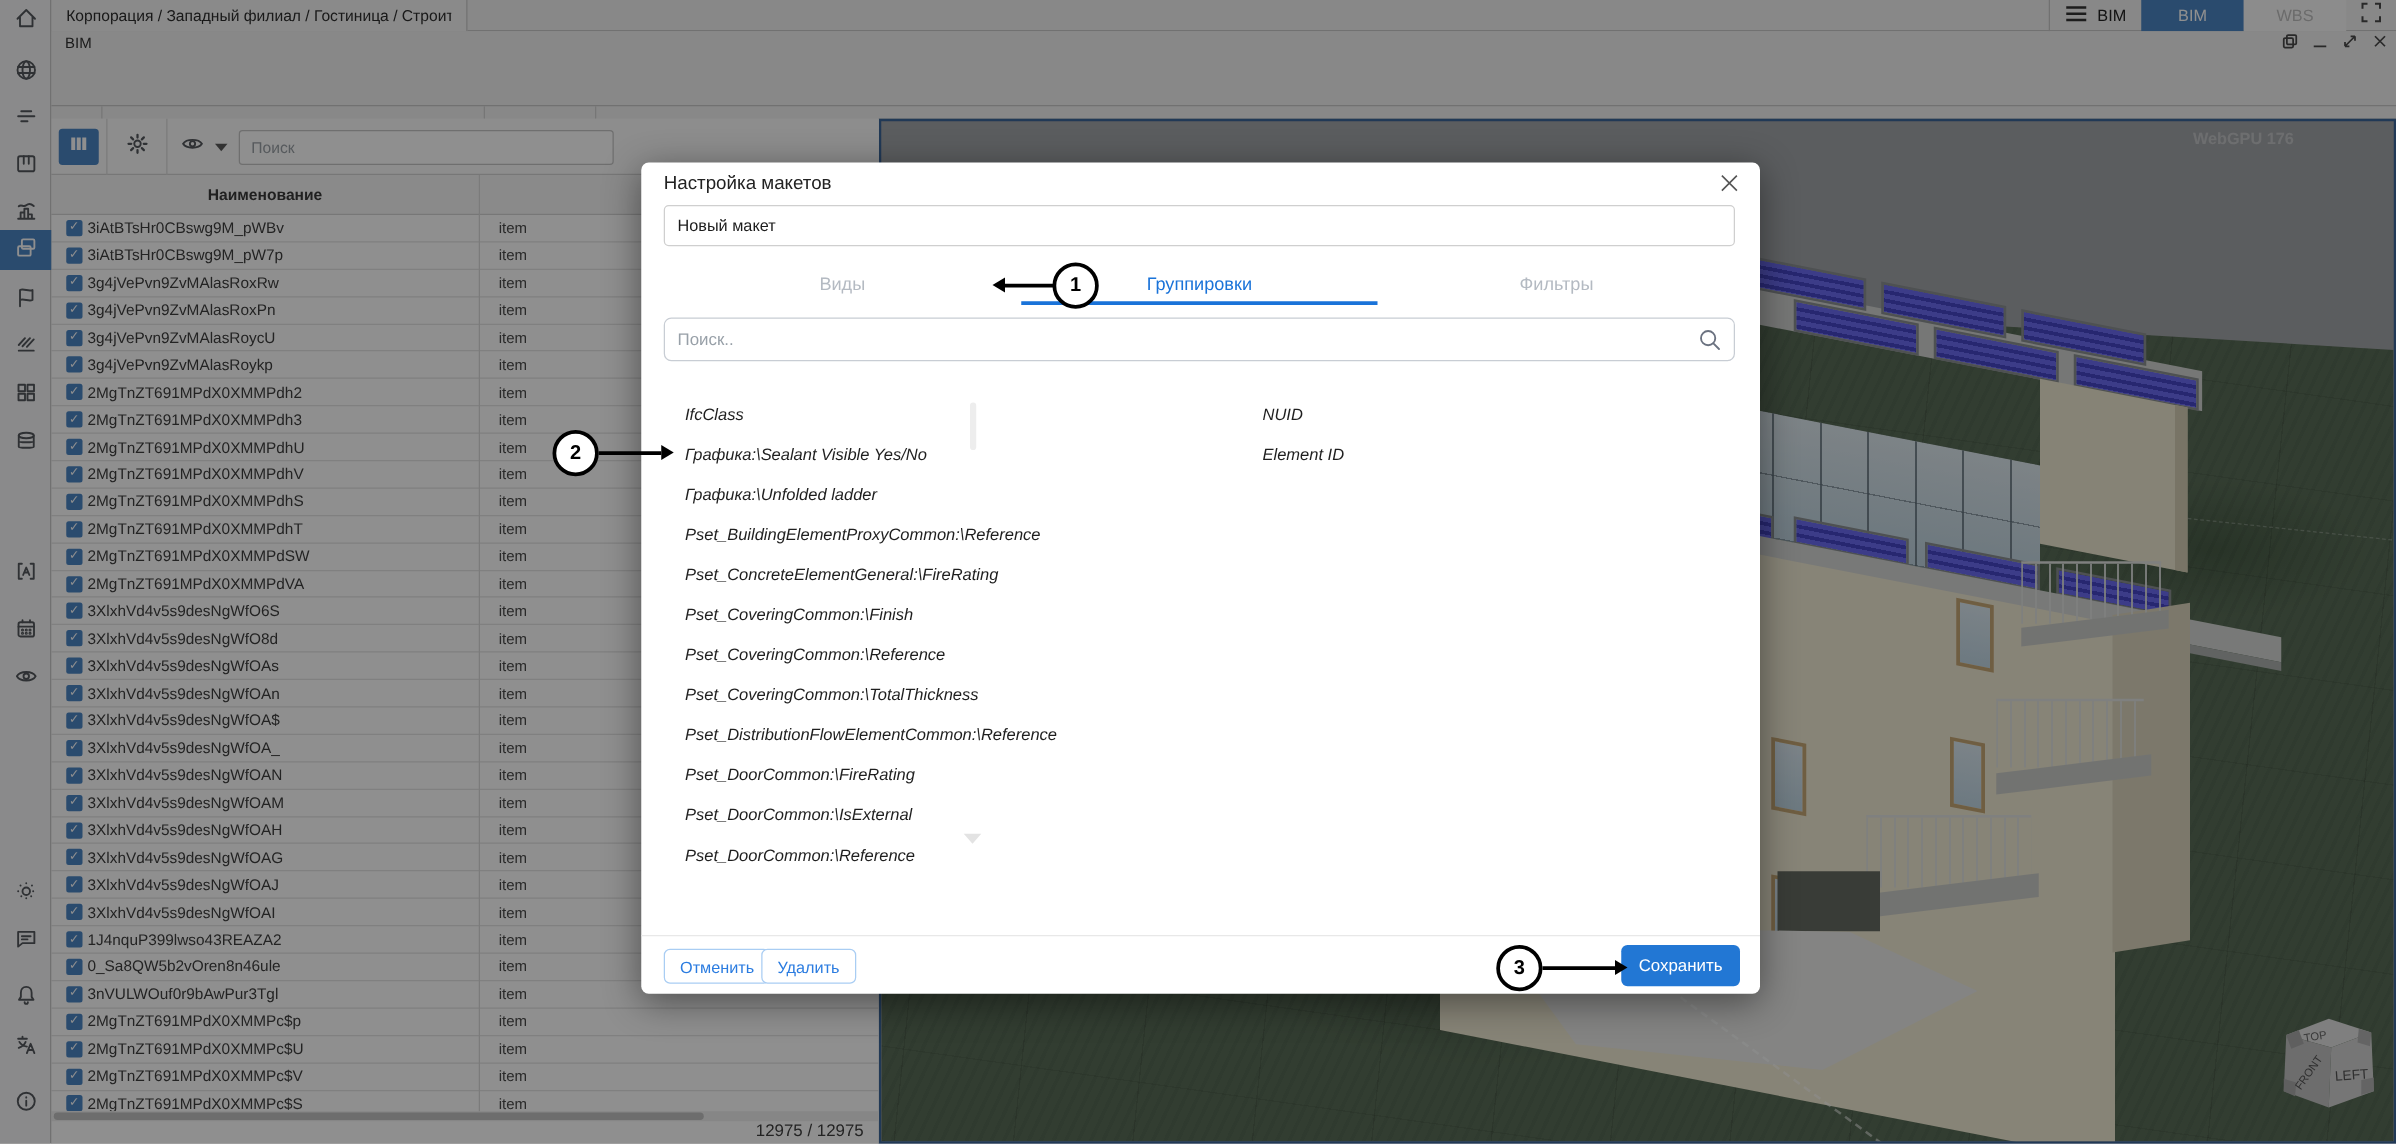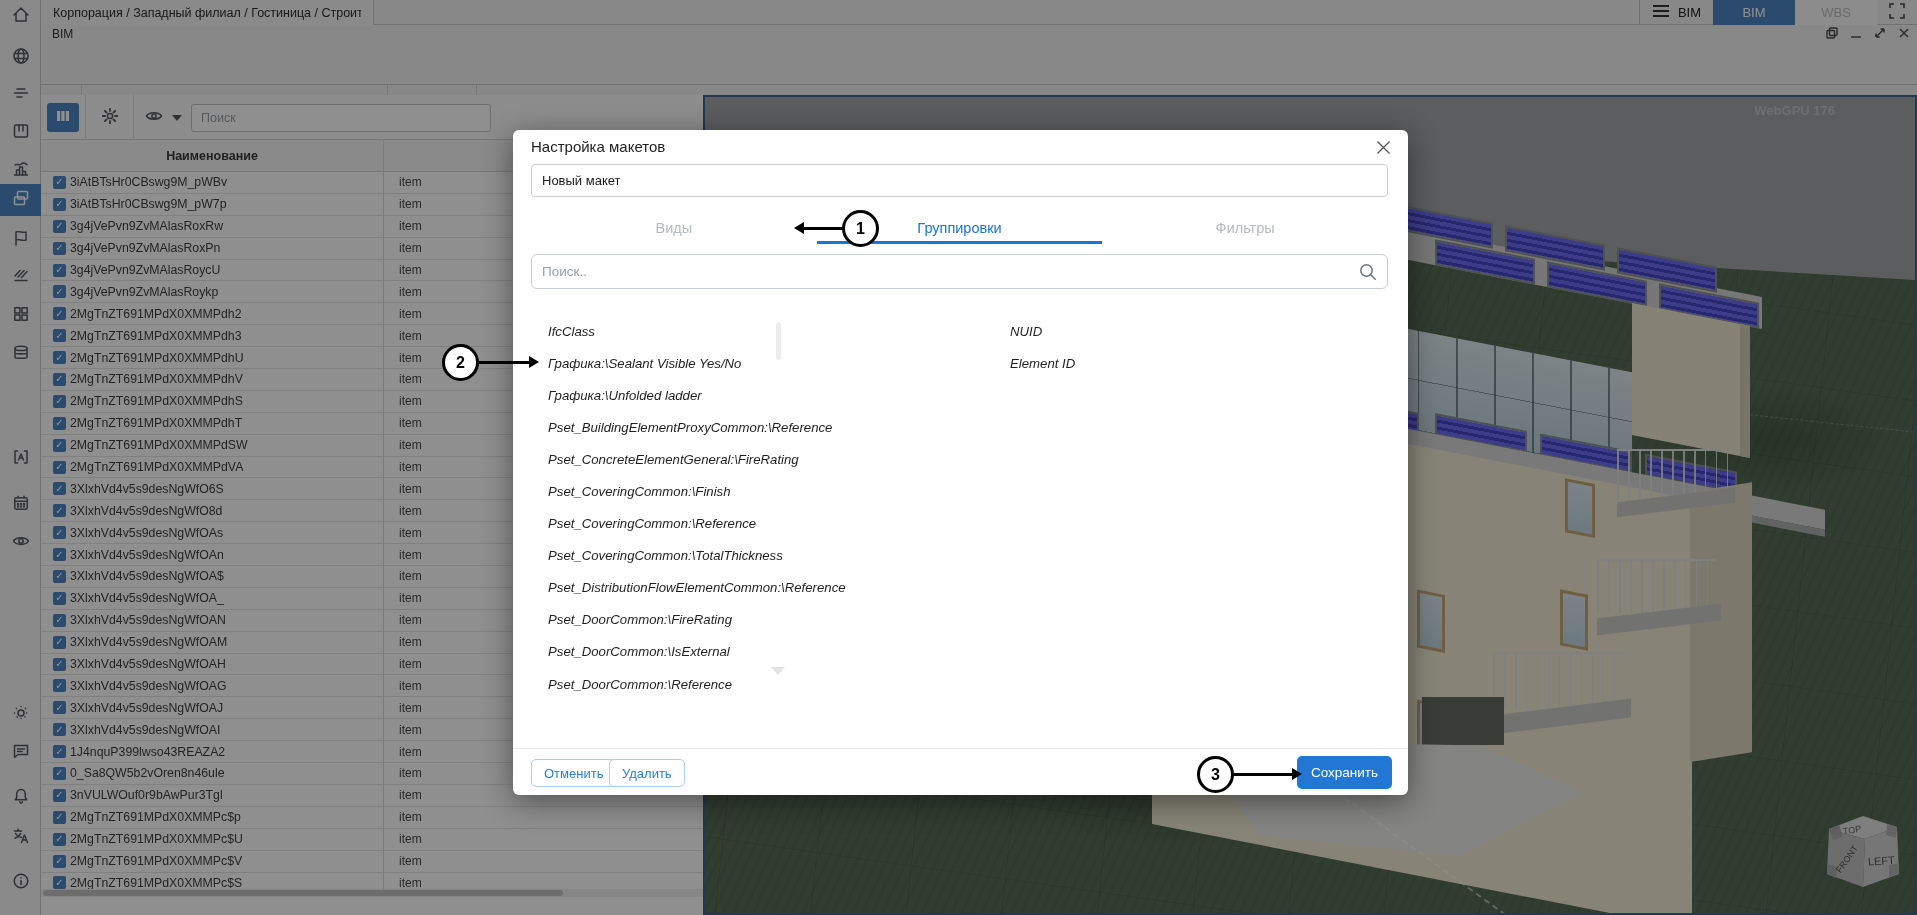--- a/index.html
+++ b/index.html
@@ -601,20 +601,21 @@
         <div class="trow">
           <span class="cb"></span>
           <span class="tname">2MgTnZT691MPdX0XMMPc$S</span>
           <span class="ttype">item</span>
         </div>
       </div>
     <div class="col-divider"></div>
     <div class="hscroll">
         <div class="hthumb"></div>
       </div>
+    <div class="p-count">12975 / 12975</div>
   </div>
 
   <div class="viewport">
     <div class="ground"></div>
     <div class="terrain-line"></div>
 
     <div class="roofslab"></div>
     <div class="solartop">
       <div class="spanel" style="left:258px;top:-4px"></div>
       <div class="spanel" style="left:370px;top:18px"></div>

